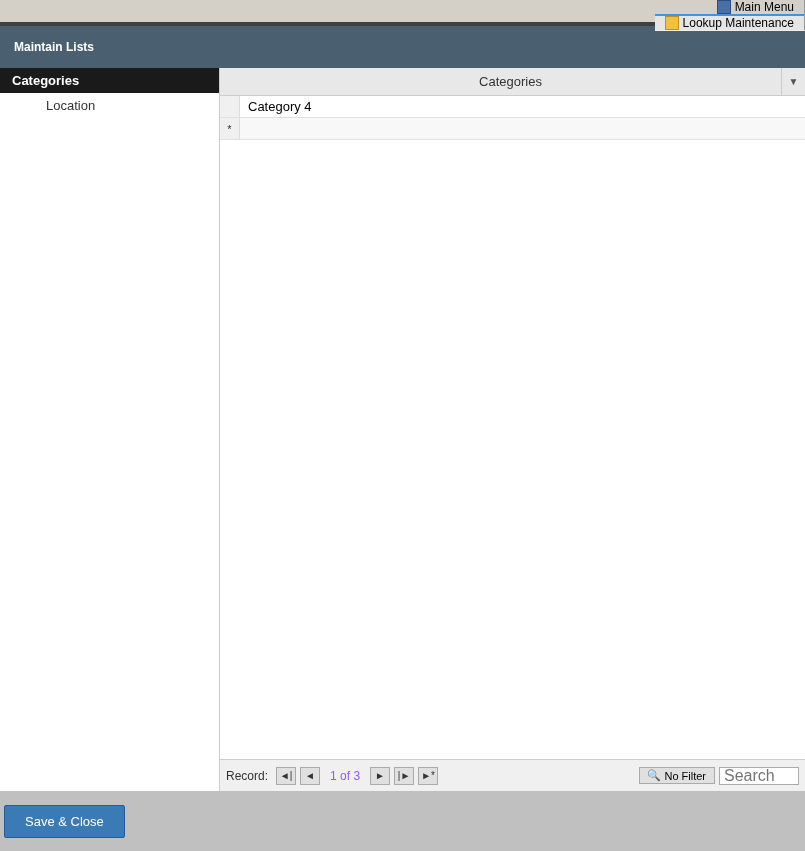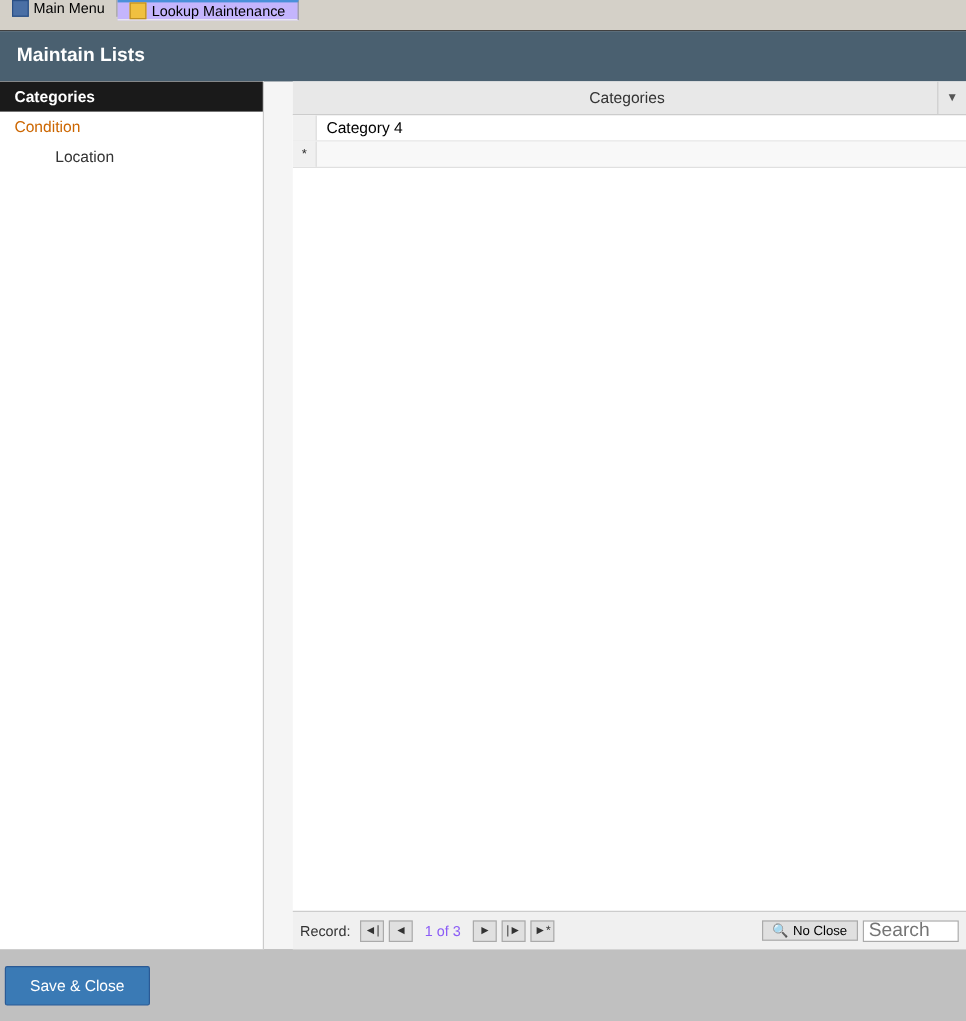--- a/index.html
+++ b/index.html
@@ -9,36 +9,37 @@
       background: #c0c0c0;
       width: 805px;
       height: 851px;
       overflow: hidden;
       position: relative;
     }
 
     
     .tab-bar {
       display: flex;
-      align-items: flex-start;
+      align-items: flex-end;
       background: #d4d0c8;
-      border-bottom: 1px solid #404040;
+      border-bottom: 4px solid #404040;
       height: 26px;
+      flex-direction: column;
     }
     .tab {
       display: flex;
       align-items: center;
       padding: 0 10px;
       font-size: 12px;
       cursor: pointer;
       border-right: 1px solid #999;
       gap: 4px;
     }
     .tab.active {
-      background: #c4b5fd;
+      background: #e5e5e5;
       border-top: 2px solid #4a90d9;
       border-bottom: 1px solid #f0f0f0;
     }
     .tab.inactive {
       background: #d4d0c8;
     }
     .tab-icon {
       width: 14px;
       height: 14px;
       display: inline-block;
@@ -50,33 +51,32 @@
     .tab-icon-lookup {
       background: #f0c040;
       border: 1px solid #c09020;
     }
 
     
     .title-bar {
       background: #4a6070;
       color: white;
       padding: 8px 14px;
-      font-size: 16px;
+      font-size: 12px;
       font-weight: bold;
       height: 42px;
       display: flex;
       align-items: center;
     }
 
     
     .main-content {
       display: flex;
       background: #f5f5f5;
       height: calc(851px - 26px - 42px - 60px);
-      gap: 24px;
     }
 
     
     .sidebar {
       width: 220px;
       background: white;
       border-right: 1px solid #ccc;
       flex-shrink: 0;
     }
     .sidebar-item {
@@ -254,23 +254,20 @@
 
 <div class="title-bar">
   <span>Maintain Lists</span>
 </div>
 
 <div class="main-content">
 
   <div class="sidebar">
     <div class="sidebar-item selected">
       <span>Categories</span>
-    </div>
-    <div class="sidebar-item condition">
-      <span>Condition</span>
     </div>
     <div class="sidebar-item location">
       <span>Location</span>
     </div>
   </div>
 
   <div class="right-panel">
 
     <div class="grid-header">
       <div class="row-marker"></div>
@@ -300,21 +297,21 @@
       <span class="footer-label">Record:</span>
       <button class="nav-btn" title="First Record">◄|</button>
       <button class="nav-btn" title="Previous Record">◄</button>
       <span class="record-info">1 of 3</span>
       <button class="nav-btn" title="Next Record">►</button>
       <button class="nav-btn" title="Last Record">|►</button>
       <button class="nav-btn" title="New Record">►*</button>
       <div style="flex:1"></div>
       <button class="no-filter-btn">
         <span>🔍</span>
-        <span>No Close</span>
+        <span>No Filter</span>
       </button>
       <input class="search-box" type="text" placeholder="Search" style="">
     </div>
 
   </div>
 </div>
 
 <div class="bottom-area">
   <button class="save-close-btn">
     <span>Save &amp; Close</span>

